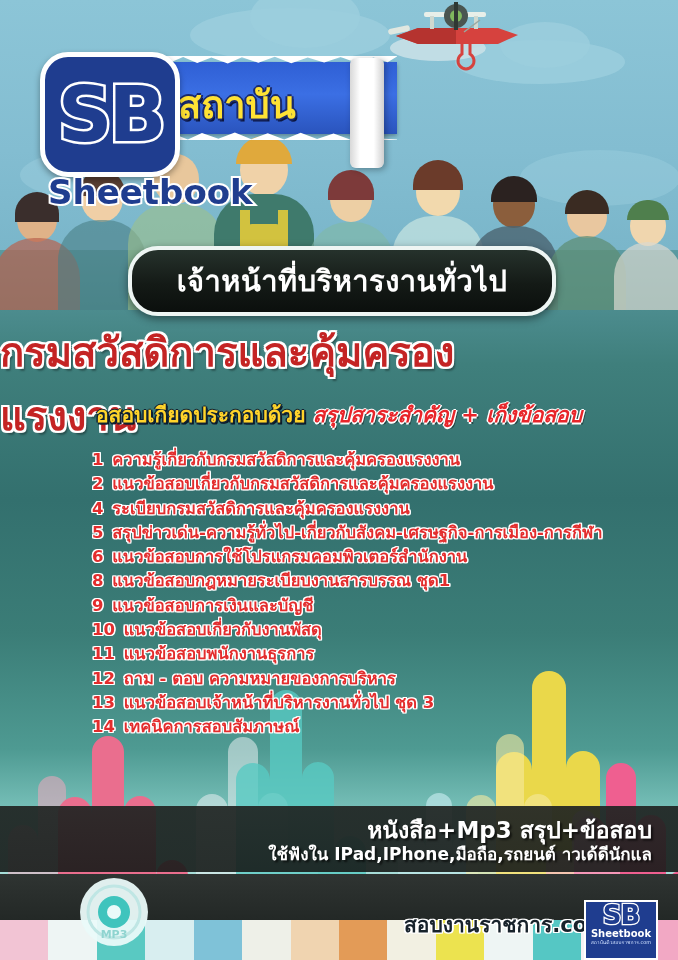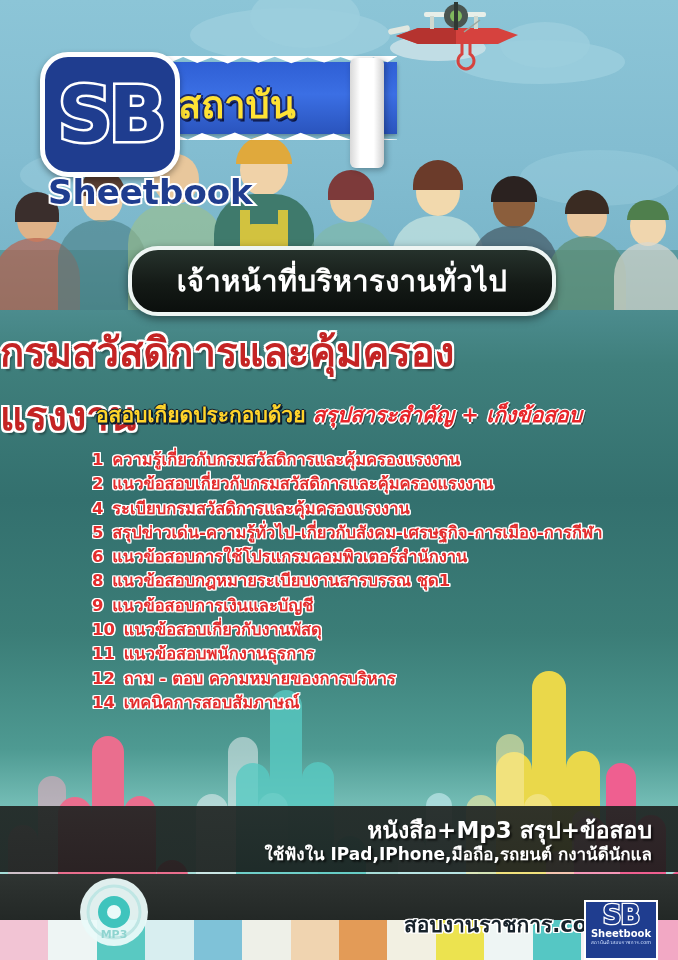--- a/index.html
+++ b/index.html
@@ -245,26 +245,27 @@
       <div class="li"><span class="n">1</span> <span>ความรู้เกี่ยวกับกรมสวัสดิการและคุ้มครองแรงงาน</span></div>
       <div class="li"><span class="n">2</span> <span>แนวข้อสอบเกี่ยวกับกรมสวัสดิการและคุ้มครองแรงงาน</span></div>
       <div class="li"><span class="n">4</span> <span>ระเบียบกรมสวัสดิการและคุ้มครองแรงงาน</span></div>
       <div class="li"><span class="n">5</span> <span>สรุปข่าวเด่น-ความรู้ทั่วไป-เกี่ยวกับสังคม-เศรษฐกิจ-การเมือง-การกีฬา</span></div>
       <div class="li"><span class="n">6</span> <span>แนวข้อสอบการใช้โปรแกรมคอมพิวเตอร์สำนักงาน</span></div>
       <div class="li"><span class="n">8</span> <span>แนวข้อสอบกฎหมายระเบียบงานสารบรรณ ชุด1</span></div>
       <div class="li"><span class="n">9</span> <span>แนวข้อสอบการเงินและบัญชี</span></div>
       <div class="li"><span class="n">10</span> <span>แนวข้อสอบเกี่ยวกับงานพัสดุ</span></div>
       <div class="li"><span class="n">11</span> <span>แนวข้อสอบพนักงานธุรการ</span></div>
       <div class="li"><span class="n">12</span> <span>ถาม - ตอบ ความหมายของการบริหาร</span></div>
+      <div class="li"><span class="n">13</span> <span>แนวข้อสอบเจ้าหน้าที่บริหารงานทั่วไป ชุด 3</span></div>
       <div class="li"><span class="n">14</span> <span>เทคนิคการสอบสัมภาษณ์</span></div>
     </div>
 
   <div class="fstrip"></div>
   <div class="f1">หนังสือ+Mp3 สรุป+ข้อสอบ</div>
-  <div class="f2">ใช้ฟังใน IPad,IPhone,มือถือ,รถยนต์ กงาน้ดีนักแล</div>
+  <div class="f2">ใช้ฟังใน IPad,IPhone,มือถือ,รถยนต์ าวเด้ดีนักแล</div>
 
   <div class="cstrip">
     <i style="background:#f2c4d4"></i>
       <i style="background:#eef5f4"></i>
     <i style="background:#59c9c2"></i>
       <i style="background:#d8eef0"></i>
     <i style="background:#7fc2d8"></i>
       <i style="background:#eef0e8"></i>
     <i style="background:#f0d4b0"></i>
       <i style="background:#e39b57"></i>

